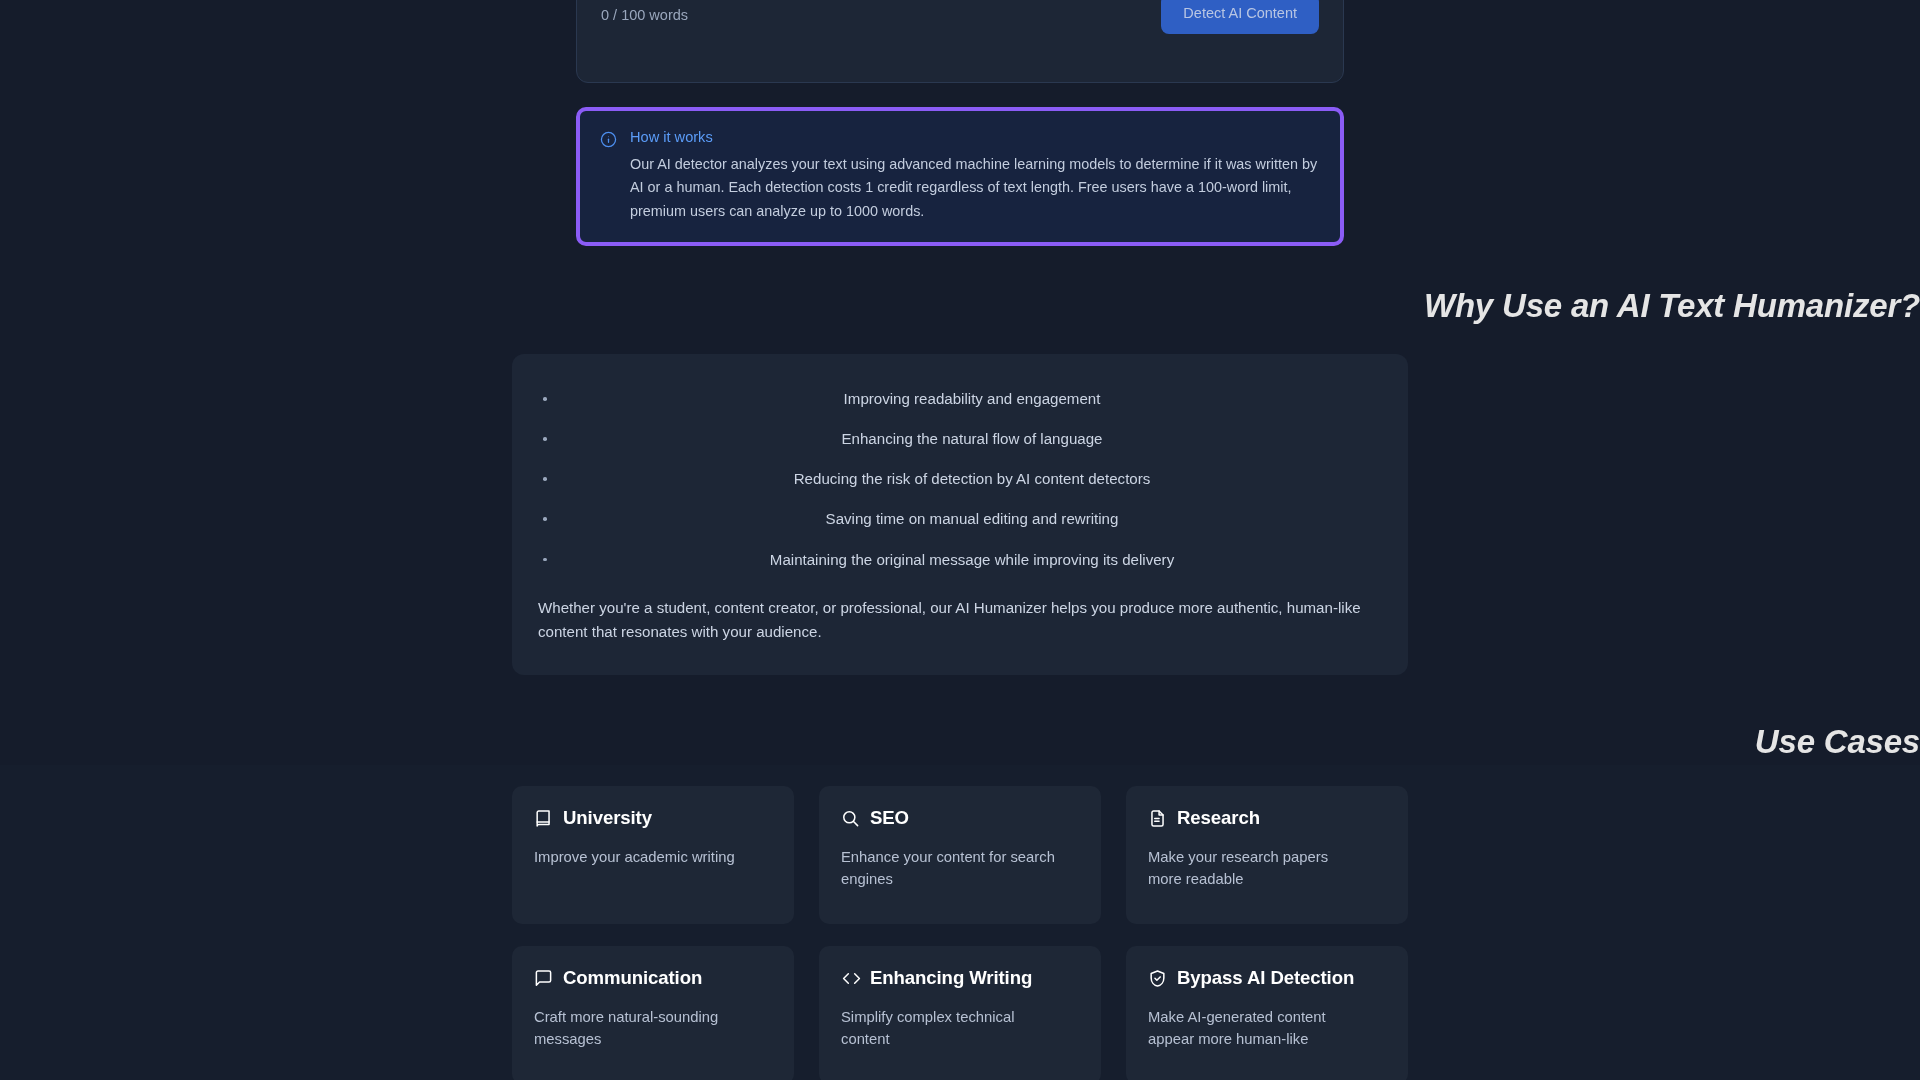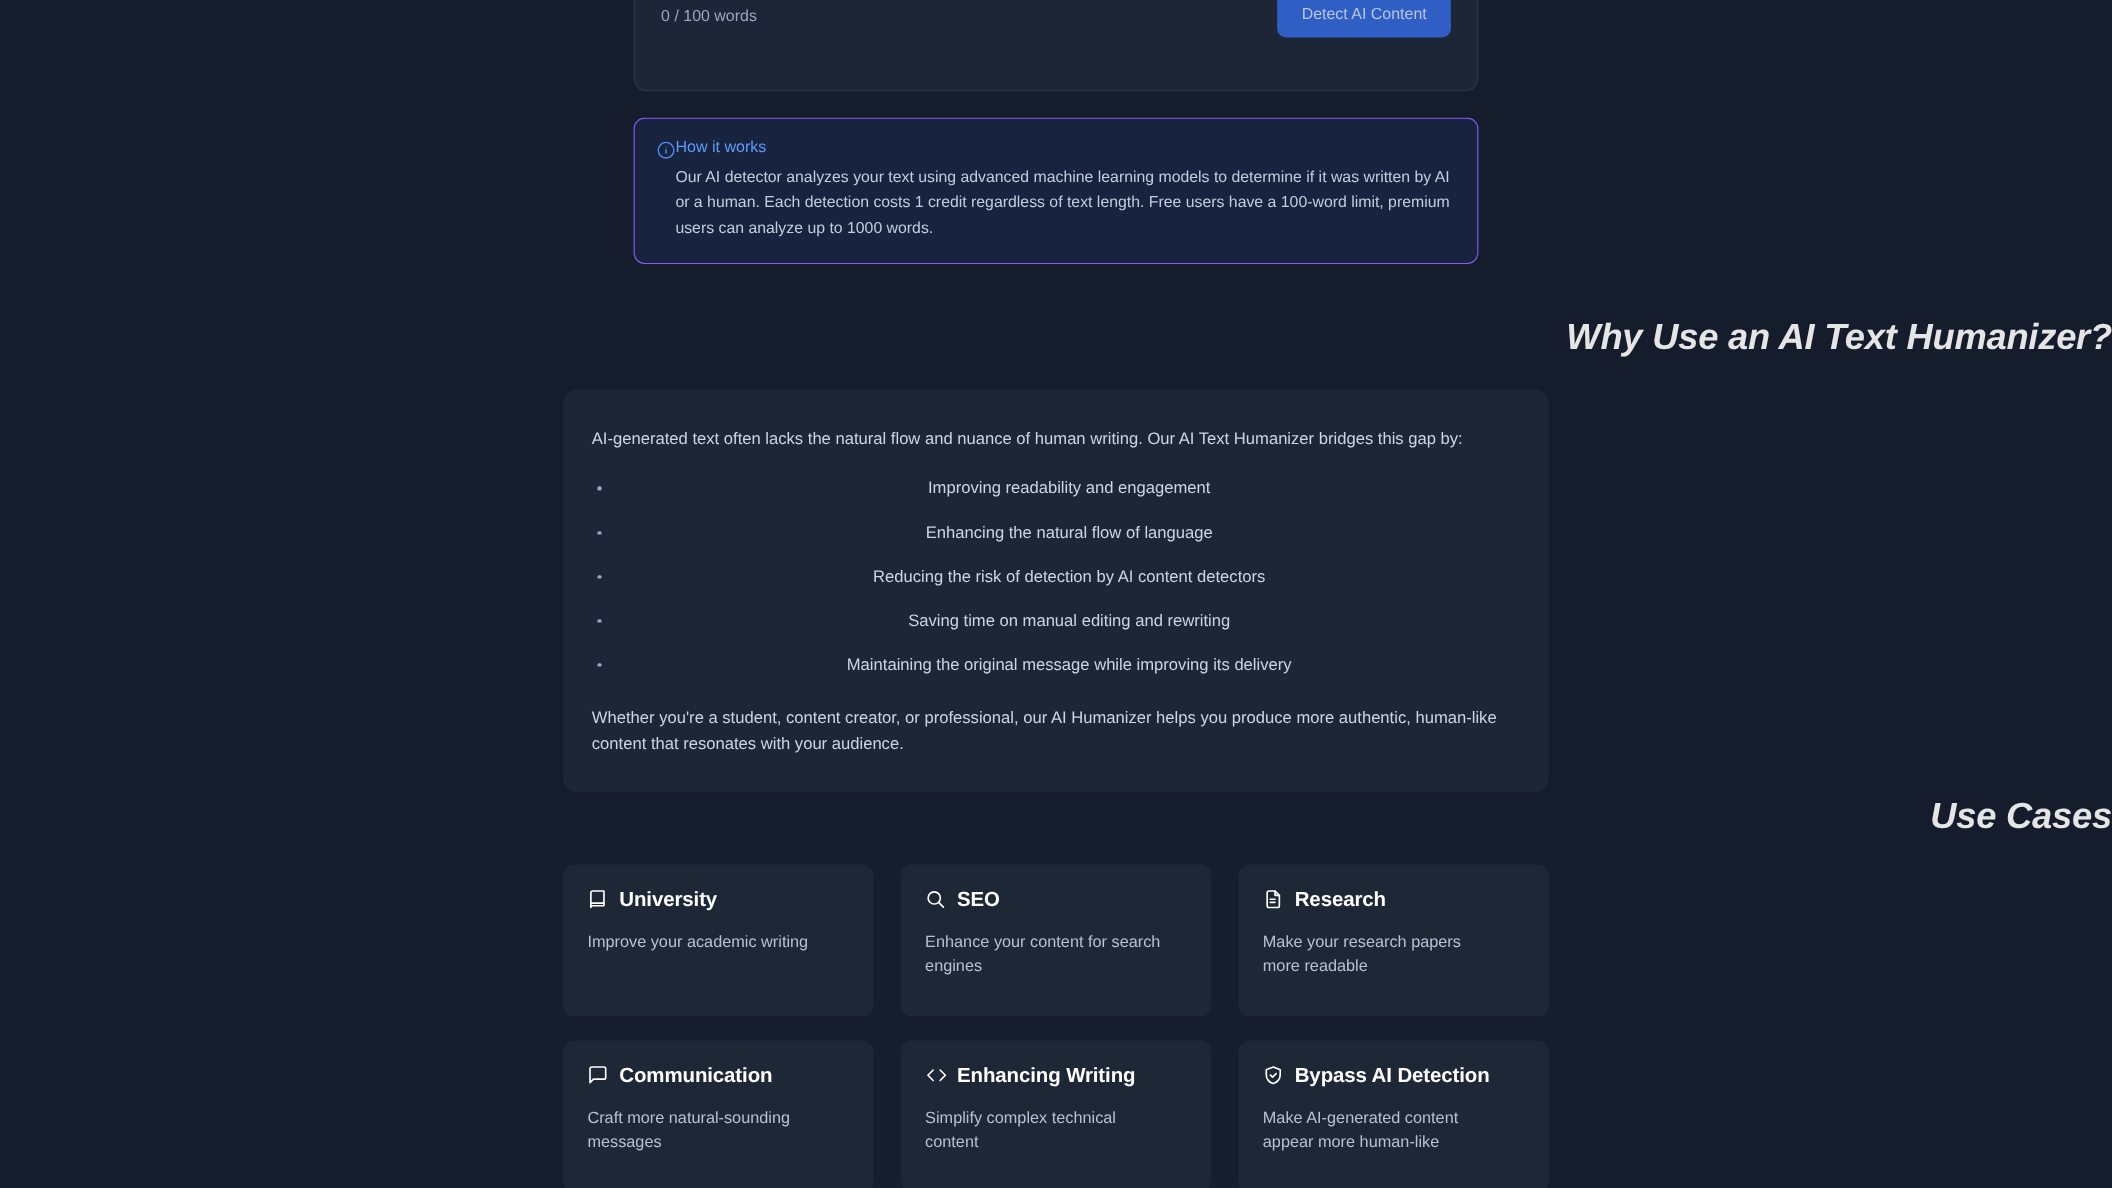--- a/index.html
+++ b/index.html
@@ -66,24 +66,25 @@
     line-height: 1.1;
   }
 
   
   .info-box {
     position: absolute;
     left: 576px;
     top: 107px;
     width: 768px;
     background: #17233f;
-    border: 1px solid #8b5cf6;
+    border: 4px solid #8b5cf6;
     border-radius: 10px;
     padding: 17px 20px 19px 20px;
     display: flex;
+    gap: 13px;
   }
   .info-icon {
     flex: 0 0 auto;
     width: 17px;
     height: 17px;
     margin-top: 3px;
   }
   .info-icon svg { display: block; }
   .info-body { flex: 1 1 auto; }
   .info-title {
@@ -172,21 +173,21 @@
   }
   .usecase-card {
     background: #1e2736;
     border-radius: 10px;
     padding: 22px 22px 26px 22px;
     min-height: 138px;
     cursor: pointer;
   }
   .usecase-head {
     display: flex;
-    align-items: flex-start;
+    align-items: flex-end;
     gap: 10px;
     margin-bottom: 19px;
   }
   .usecase-icon {
     flex: 0 0 auto;
     width: 19px;
     height: 19px;
     color: #ffffff;
   }
   .usecase-icon svg { display: block; }
@@ -238,21 +239,20 @@
     </span>
     <div class="info-body">
       <div class="info-title">How it works</div>
       <div class="info-text">Our AI detector analyzes your text using advanced machine learning models to determine if it was written by AI or a human. Each detection costs 1 credit regardless of text length. Free users have a 100-word limit, premium users can analyze up to 1000 words.</div>
     </div>
   </div>
 
   <h2 class="section-heading heading-why">Why Use an AI Text Humanizer?</h2>
 
   <div class="why-card">
-    <p class="why-intro">AI-generated text often lacks the natural flow and nuance of human writing. Our AI Text Humanizer bridges this gap by:</p>
     <ul class="why-list">
       <li>Improving readability and engagement</li>
       <li>Enhancing the natural flow of language</li>
       <li>Reducing the risk of detection by AI content detectors</li>
       <li>Saving time on manual editing and rewriting</li>
       <li>Maintaining the original message while improving its delivery</li>
     </ul>
     <p class="why-outro">Whether you're a student, content creator, or professional, our AI Humanizer helps you produce more authentic, human-like content that resonates with your audience.</p>
   </div>
 

